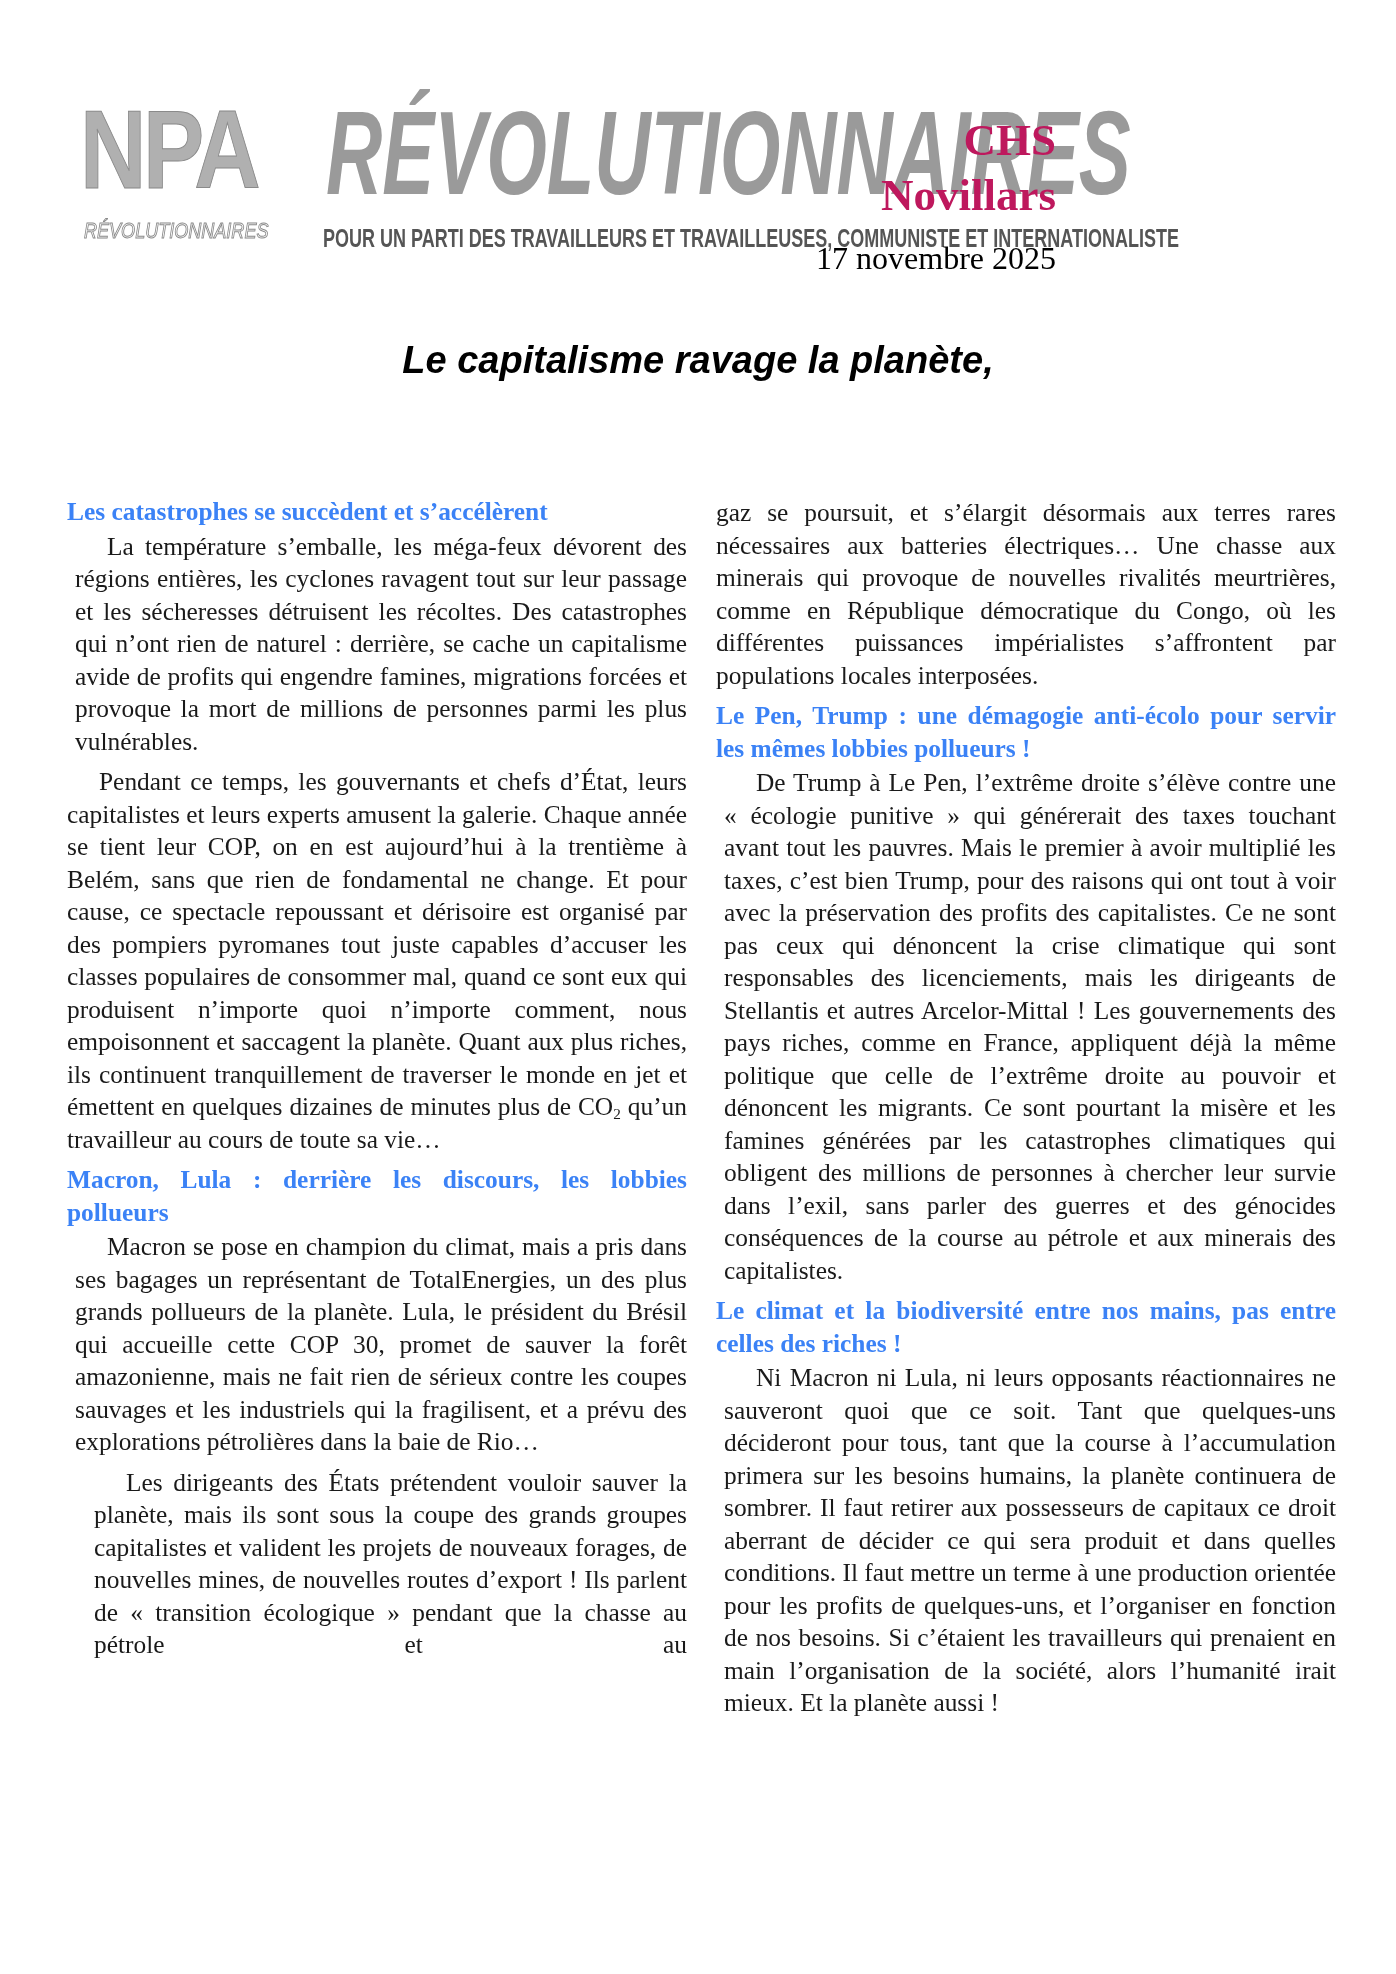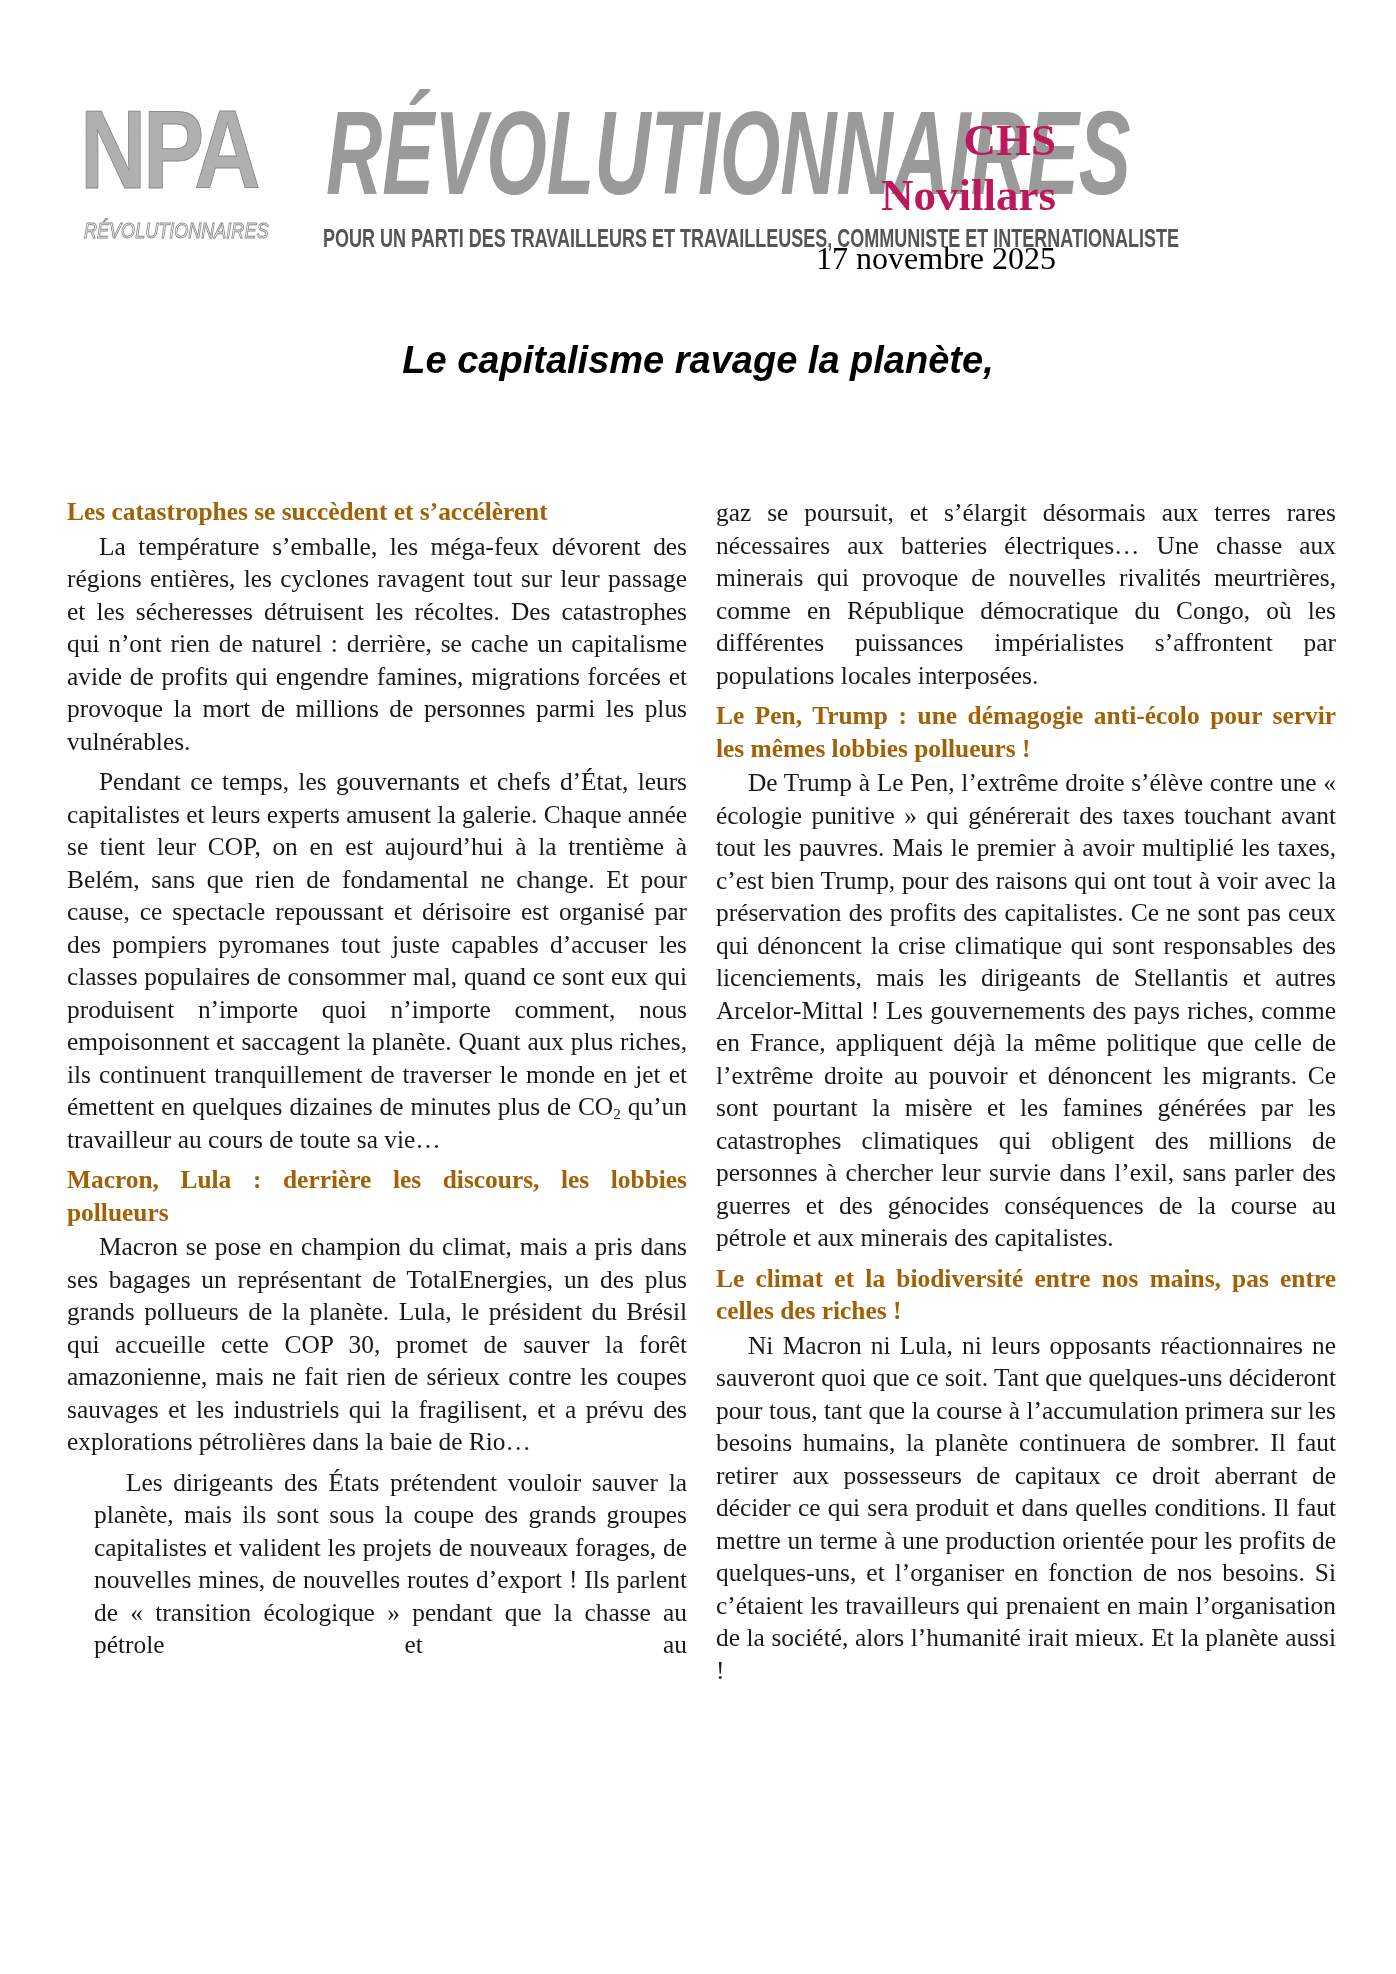--- a/index.html
+++ b/index.html
@@ -46,26 +46,26 @@
   }
   .col {
     position: absolute; top: 495px; width: 620px;
     font-family: "Liberation Serif", serif; font-size: 25.4px; line-height: 32.5px;
     text-align: justify; color: #1a1a1a;
   }
   .col.left { left: 67px; }
   .col.right { left: 716px; top: 496px; }
   .col h2 {
     font-family: "Liberation Serif", serif; font-weight: bold;
-    font-size: 25.4px; line-height: 32.5px; margin: 0 0 2px 0; color: #a16207;
+    font-size: 25.4px; line-height: 32.5px; margin: 0 0 2px 0; color: #3b82f6;
     text-align: justify;
   }
   .col p { margin: 0 0 8px 0; text-indent: 32px; }
   .col p.noindent { text-indent: 0; }
-  .col h2 + p { margin-top: 0; }
+  .col h2 + p { margin-top: 0; margin-left: 8px; }
   sub { font-size: 60%; line-height: 0; vertical-align: -0.25em; }
 </style>
 </head>
 <body>
 
 <div class="header">
   <div class="npa-big">NPA</div>
   <div class="npa-small">RÉVOLUTIONNAIRES</div>
   <div class="rev-big">RÉVOLUTIONNAIRES</div>
   <div class="rev-sub">POUR UN PARTI DES TRAVAILLEURS ET TRAVAILLEUSES, COMMUNISTE ET INTERNATIONALISTE</div>

